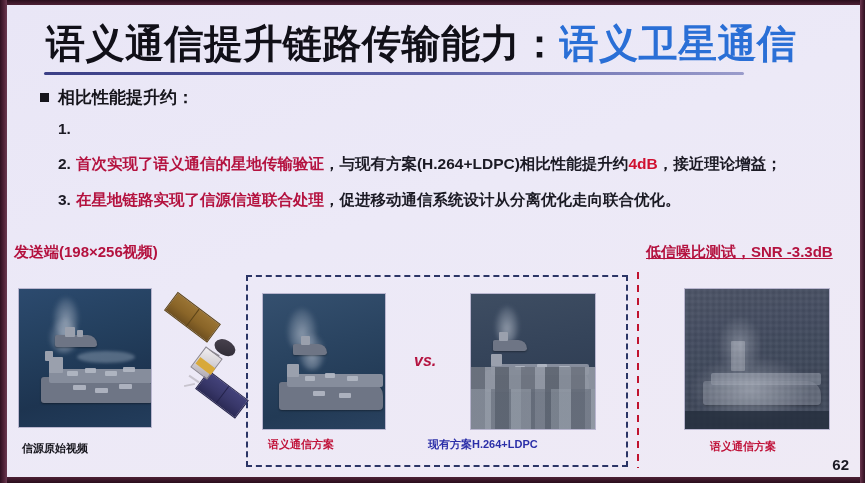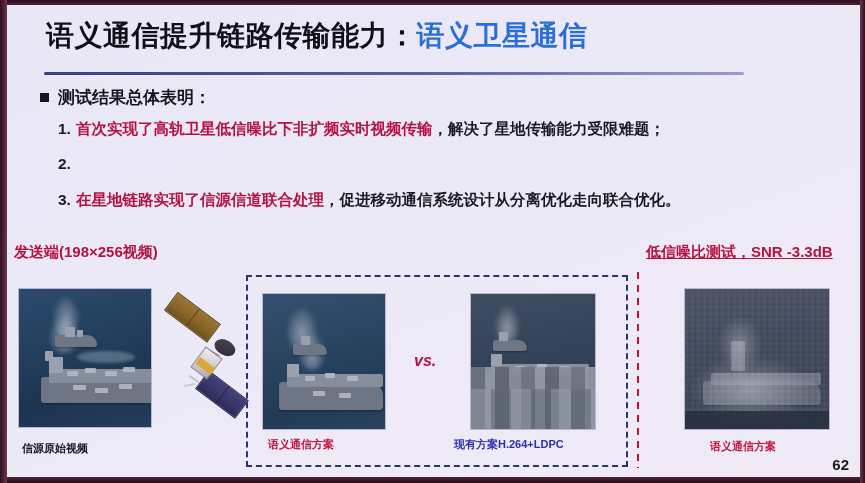--- a/index.html
+++ b/index.html
@@ -20,21 +20,21 @@
   .edge-b{left:0;bottom:0;width:865px;height:6px;background:linear-gradient(0deg,#2a0e1c 0%,#4d2035 100%);}
 
   .page-bg{
     position:absolute;left:7px;top:5px;width:853px;height:472px;
     background:linear-gradient(160deg,#e9e6f6 0%,#ece9f7 45%,#efeaf5 100%);
   }
 
   
   .title{
     position:absolute;left:46px;top:17px;
-    font-size:28px;font-weight:bold;letter-spacing:0.5px;
+    font-size:39px;font-weight:bold;letter-spacing:0.5px;
     white-space:nowrap;
     color:#111018;
   }
   .title .accent{color:#2a6fd6;}
   .title-rule{
     position:absolute;left:44px;top:72px;width:700px;height:3px;
     background:linear-gradient(90deg,#3b3f86 0%,#5a5fa6 55%,#9a9ccb 100%);
     border-radius:2px;
   }
 
@@ -179,51 +179,51 @@
   
   .vs{
     position:absolute;left:414px;top:352px;
     font-size:16px;font-weight:bold;font-style:italic;color:#b4123f;
   }
 
   
   .lbl{position:absolute;font-size:11px;font-weight:bold;white-space:nowrap;}
   .lbl-src{left:22px;top:441px;color:#16151c;}
   .lbl-sem{left:268px;top:437px;color:#c0133a;}
-  .lbl-h264{left:454px;top:437px;color:#2b2fa8;text-align:right;}
+  .lbl-h264{left:428px;top:437px;color:#2b2fa8;text-align:right;}
   .lbl-low{left:710px;top:439px;color:#c0133a;}
 
   .pageno{
     position:absolute;right:16px;bottom:10px;
     font-size:15px;font-weight:bold;color:#1b1a24;
   }
 </style>
 </head>
 <body>
 
 <div class="slide">
   <div class="page-bg"></div>
 
   <div class="title">
     <span>语义通信提升链路传输能力：</span><span class="accent">语义卫星通信</span>
   </div>
   <div class="title-rule"></div>
 
   <div class="lead">
     <span class="sq"></span>
-    <span>测试结果总体表明：</span>
+    <span>相比性能提升约：</span>
   </div>
 
   <div class="num-list">
     <div class="num-item">
       <span class="idx">1.</span>
-      <span><span class="hl">首次实现了高轨卫星低信噪比下非扩频实时视频传输</span><span>，解决了星地传输能力受限难题；</span></span>
     </div>
     <div class="num-item">
       <span class="idx">2.</span>
+      <span><span class="hl">首次实现了语义通信的星地传输验证</span><span>，与现有方案(H.264+LDPC)相比性能提升约</span><span class="rd">4dB</span><span>，接近理论增益；</span></span>
     </div>
     <div class="num-item">
       <span class="idx">3.</span>
       <span><span class="hl">在星地链路实现了信源信道联合处理</span><span>，促进移动通信系统设计从分离优化走向联合优化。</span></span>
     </div>
   </div>
 
   <div class="cap cap-left">发送端(198×256视频)</div>
   <div class="cap cap-right">低信噪比测试，SNR -3.3dB</div>
 

